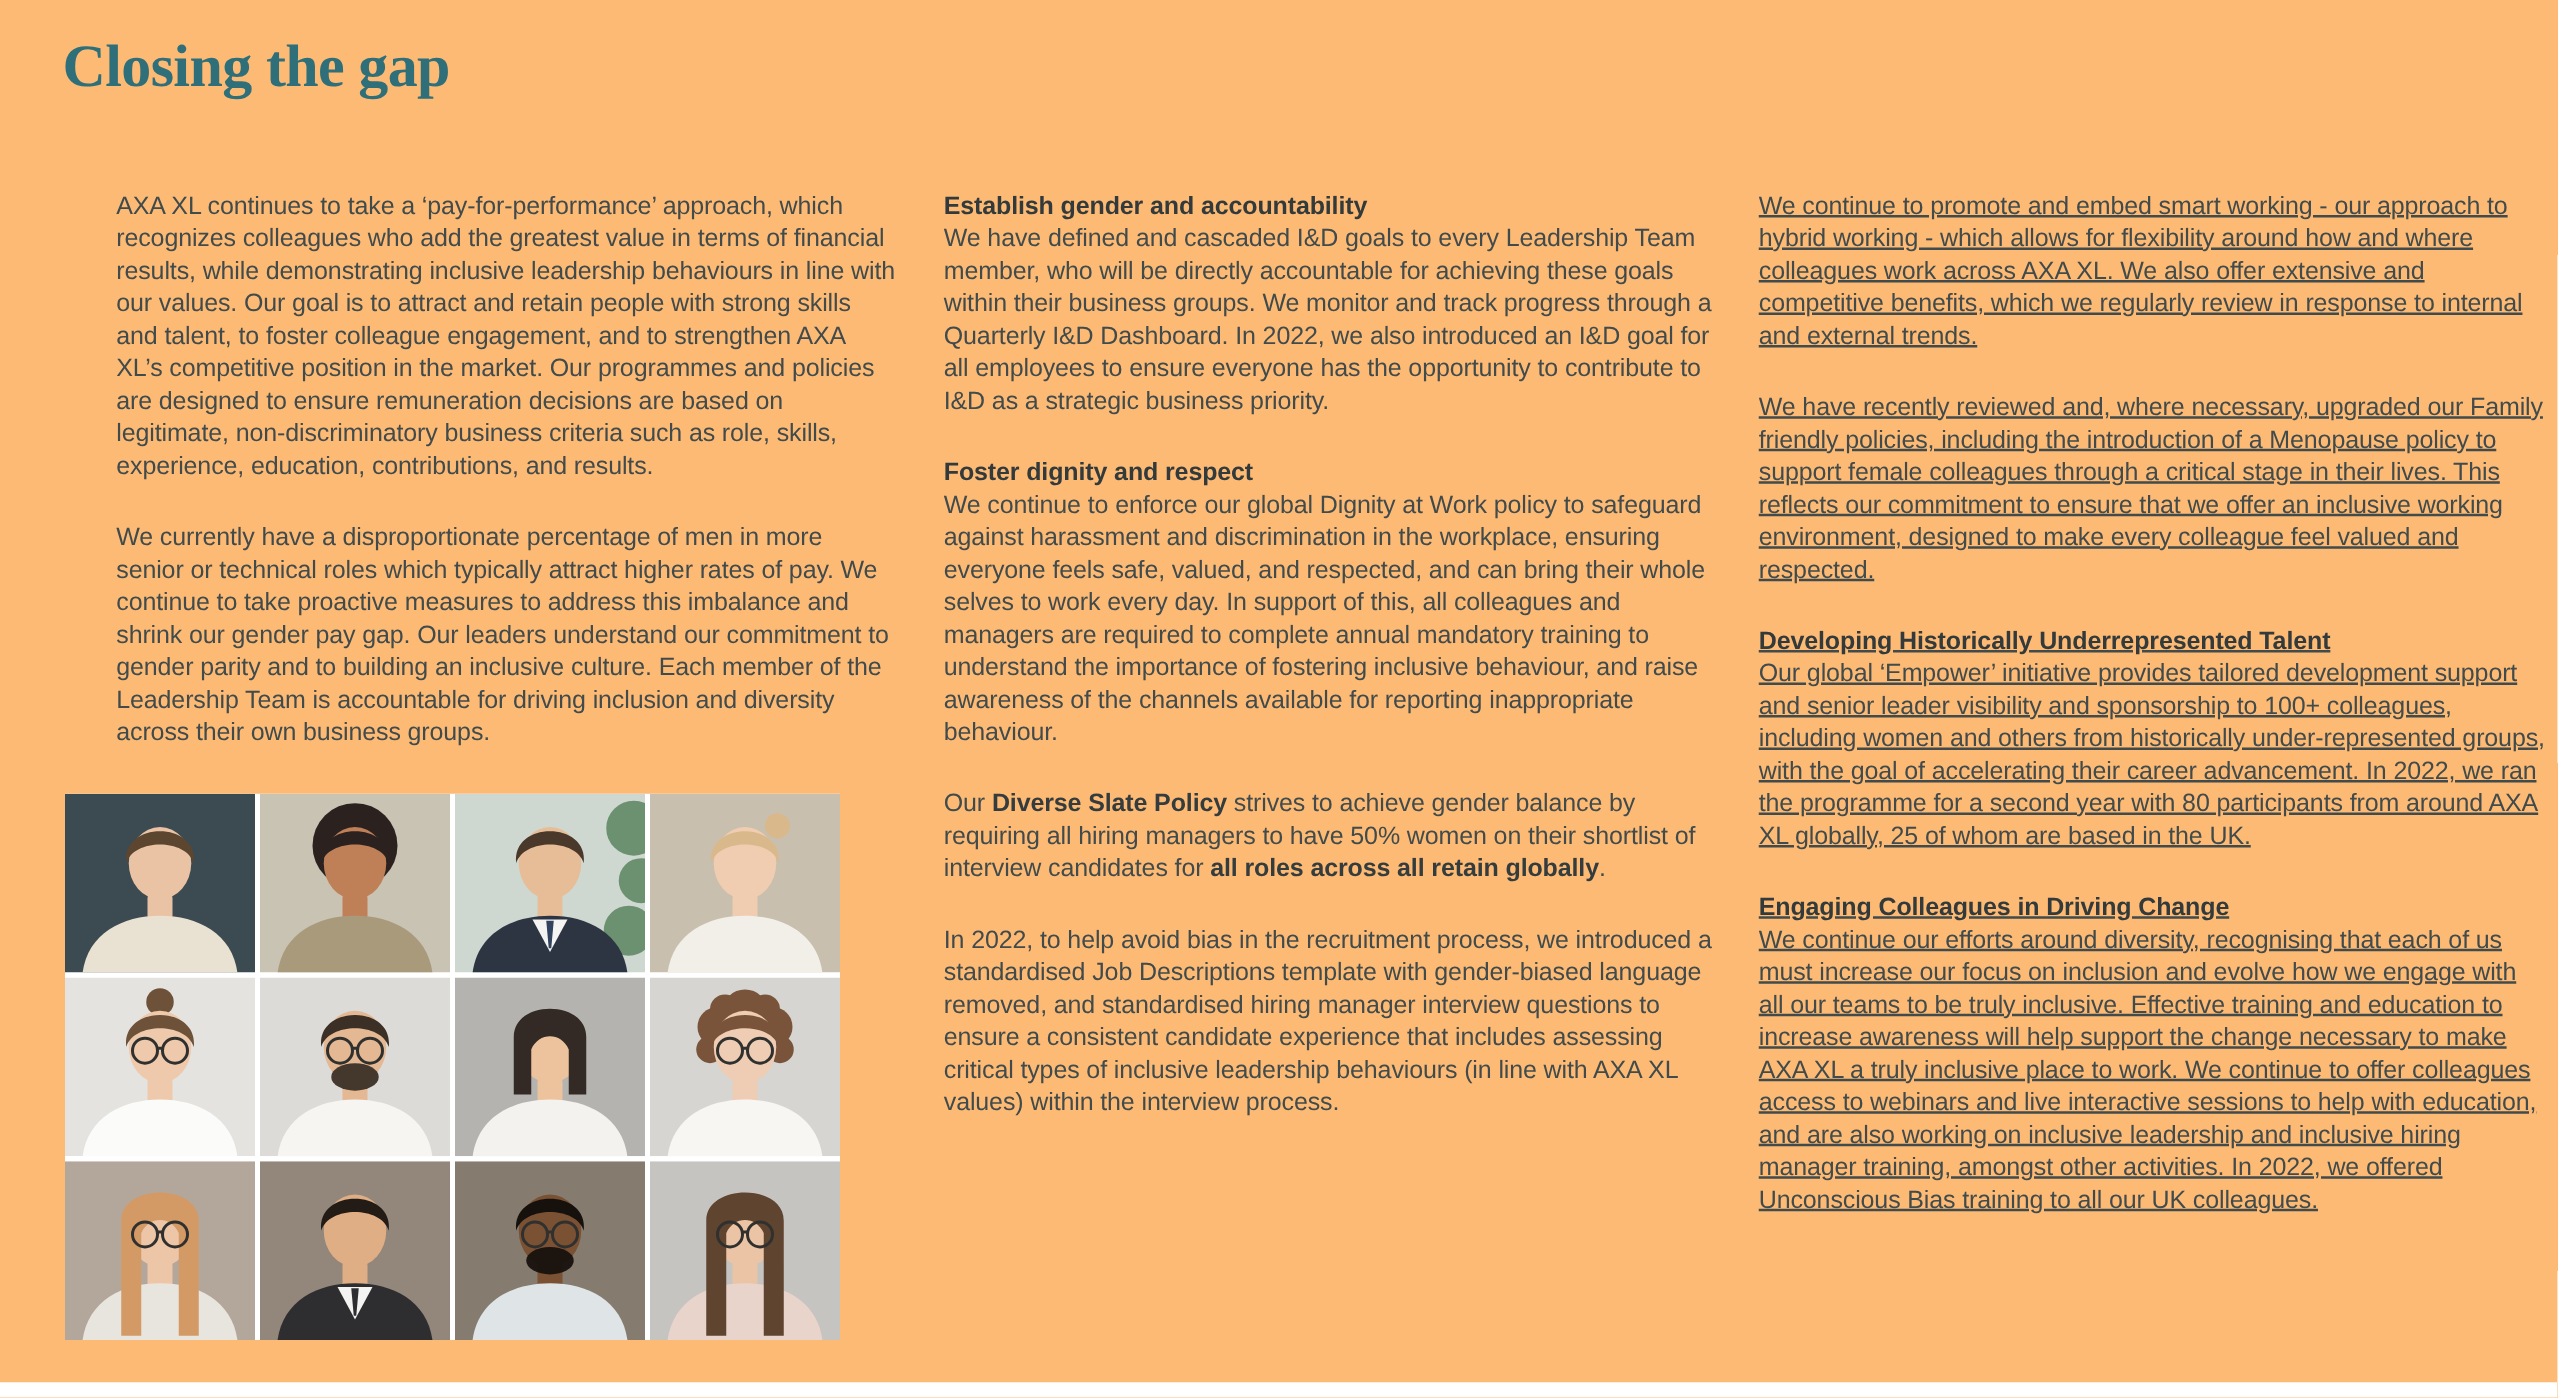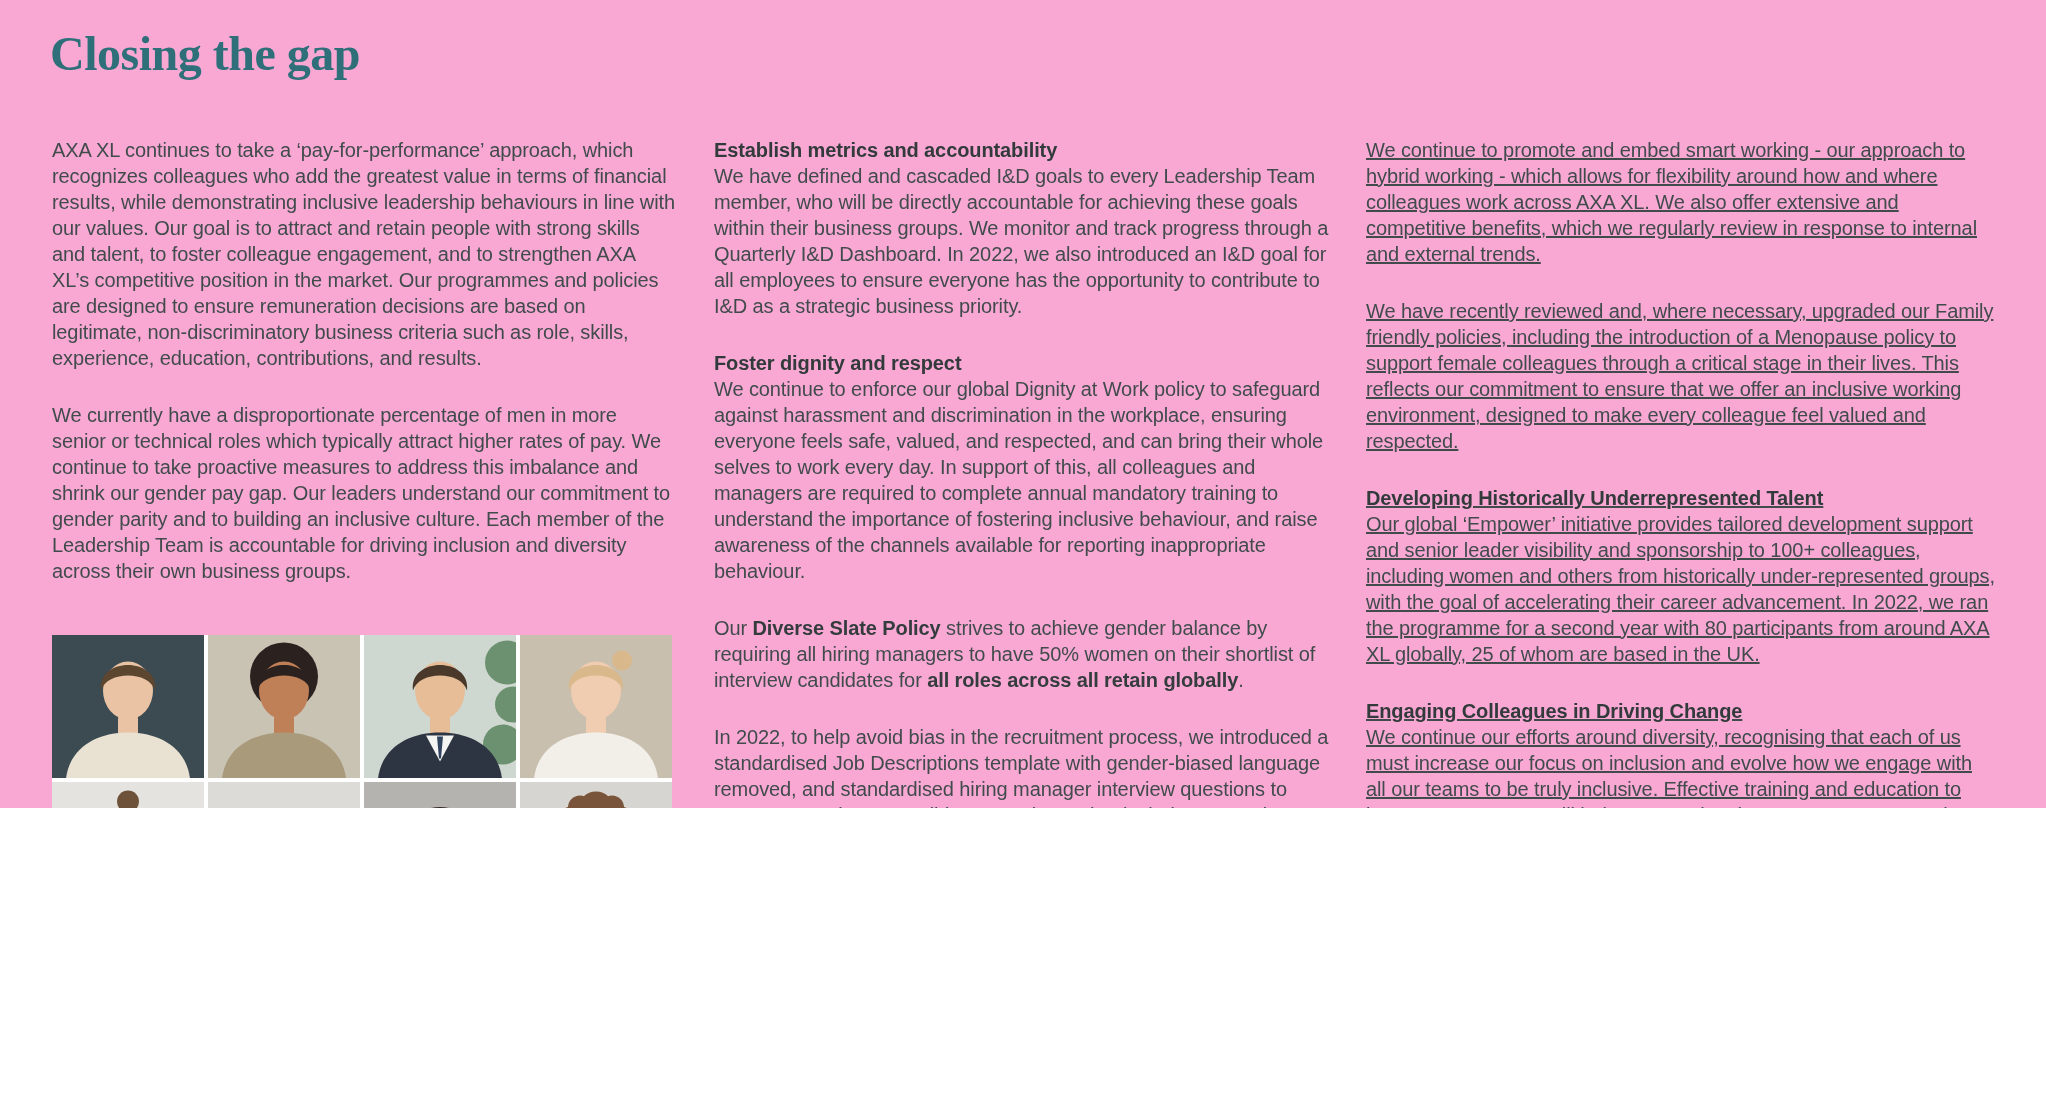--- a/index.html
+++ b/index.html
@@ -1,43 +1,44 @@
 <!DOCTYPE html>
 <html><head>
 <meta charset="utf-8">
 <style>
   * { box-sizing: border-box; }
   html,body { margin:0; padding:0; background:#ffffff; }
   .page {
     position: relative;
     width: 2046px;
-    height: 808px;
-    background: #f9a8d4;
+    height: 1106px;
+    background: #fdba74;
     font-family: "Liberation Sans", sans-serif;
     overflow: hidden;
   }
   .page-title {
     position: absolute;
     left: 50px;
     top: 26px;
     margin: 0;
     font-family: "Liberation Serif", serif;
     font-weight: 700;
     font-size: 48px;
     letter-spacing: -0.5px;
     color: #2f6f7a;
   }
   .col {
     position: absolute;
-    top: 137px;
+    top: 152px;
     width: 624px;
     font-size: 20px;
     line-height: 26px;
     letter-spacing: -0.1px;
     color: #414b4c;
+    margin-left: 41px;
   }
   .col-1 { left: 52px; }
   .col-2 { left: 714px; }
   .col-3 { left: 1366px; width: 630px; text-decoration: underline; }
   .col p { margin: 0 0 31px 0; }
   .col h3 {
     margin: 31px 0 0 0;
     font-size: 20px;
     line-height: 26px;
     font-weight: 700;
@@ -63,21 +64,21 @@
 </head>
 <body>
 
 <div class="page">
   <h1 class="page-title">Closing the gap</h1>
   <div class="col col-1" id="col-0">
       <p>AXA XL continues to take a ‘pay-for-performance’ approach, which recognizes colleagues who add the greatest value in terms of financial results, while demonstrating inclusive leadership behaviours in line with our values. Our goal is to attract and retain people with strong skills and talent, to foster colleague engagement, and to strengthen AXA XL’s competitive position in the market. Our programmes and policies are designed to ensure remuneration decisions are based on legitimate, non-discriminatory business criteria such as role, skills, experience, education, contributions, and results.</p>
       <p>We currently have a disproportionate percentage of men in more senior or technical roles which typically attract higher rates of pay. We continue to take proactive measures to address this imbalance and shrink our gender pay gap. Our leaders understand our commitment to gender parity and to building an inclusive culture. Each member of the Leadership Team is accountable for driving inclusion and diversity across their own business groups.</p>
     </div>
   <div class="col col-2" id="col-1">
-      <h3>Establish metrics and accountability</h3>
+      <h3>Establish gender and accountability</h3>
       <p>We have defined and cascaded I&amp;D goals to every Leadership Team member, who will be directly accountable for achieving these goals within their business groups. We monitor and track progress through a Quarterly I&amp;D Dashboard. In 2022, we also introduced an I&amp;D goal for all employees to ensure everyone has the opportunity to contribute to I&amp;D as a strategic business priority.</p>
       <h3>Foster dignity and respect</h3>
       <p>We continue to enforce our global Dignity at Work policy to safeguard against harassment and discrimination in the workplace, ensuring everyone feels safe, valued, and respected, and can bring their whole selves to work every day. In support of this, all colleagues and managers are required to complete annual mandatory training to understand the importance of fostering inclusive behaviour, and raise awareness of the channels available for reporting inappropriate behaviour.</p>
       <p><span>Our </span><span class="b">Diverse Slate Policy</span><span> strives to achieve gender balance by requiring all hiring managers to have 50% women on their shortlist of interview candidates for </span><span class="b">all roles across all retain globally</span><span>.</span></p>
       <p>In 2022, to help avoid bias in the recruitment process, we introduced a standardised Job Descriptions template with gender-biased language removed, and standardised hiring manager interview questions to ensure a consistent candidate experience that includes assessing critical types of inclusive leadership behaviours (in line with AXA XL values) within the interview process.</p>
     </div>
   <div class="col col-3" id="col-2">
       <p>We continue to promote and embed smart working - our approach to hybrid working - which allows for flexibility around how and where colleagues work across AXA XL. We also offer extensive and competitive benefits, which we regularly review in response to internal and external trends.</p>
       <p>We have recently reviewed and, where necessary, upgraded our Family friendly policies, including the introduction of a Menopause policy to support female colleagues through a critical stage in their lives. This reflects our commitment to ensure that we offer an inclusive working environment, designed to make every colleague feel valued and respected.</p>
       <h3>Developing Historically Underrepresented Talent</h3>

